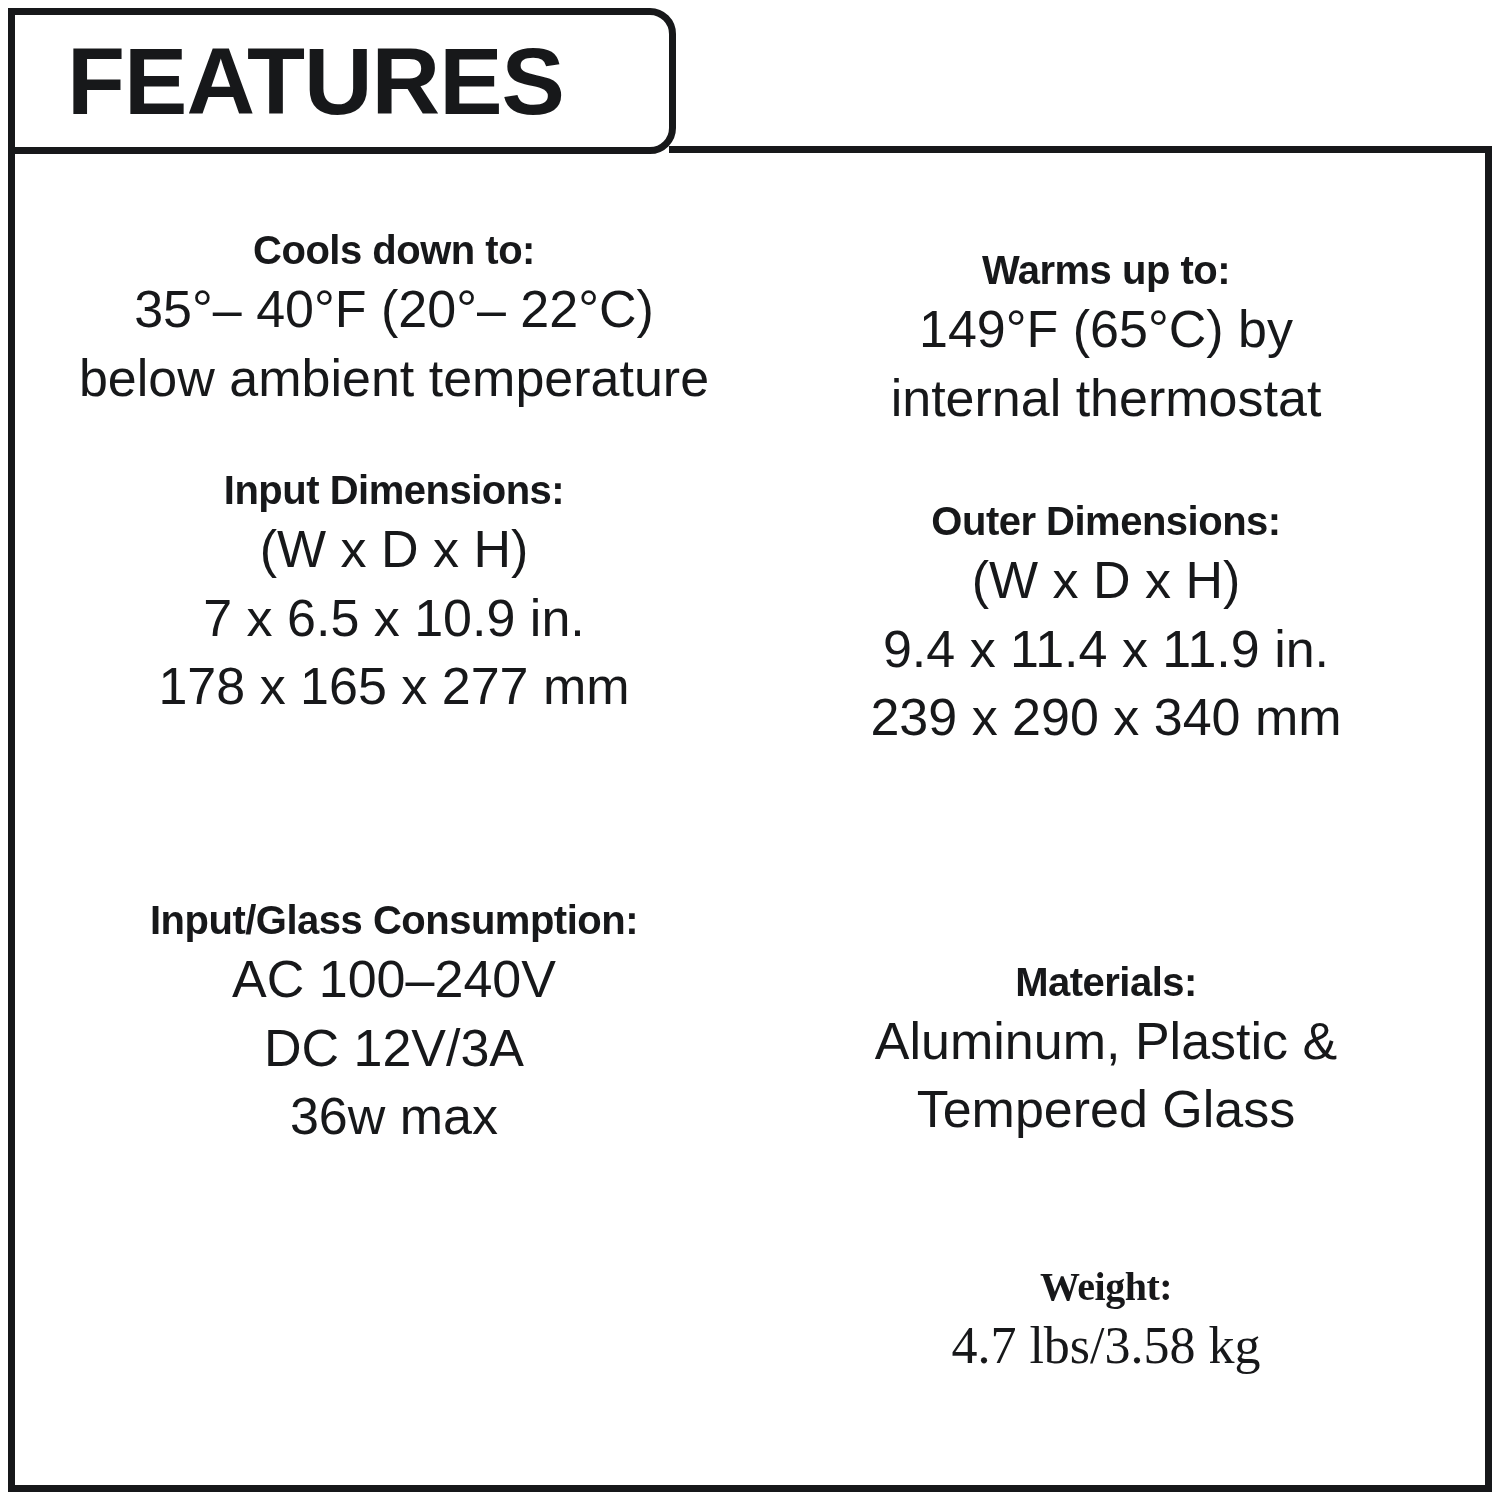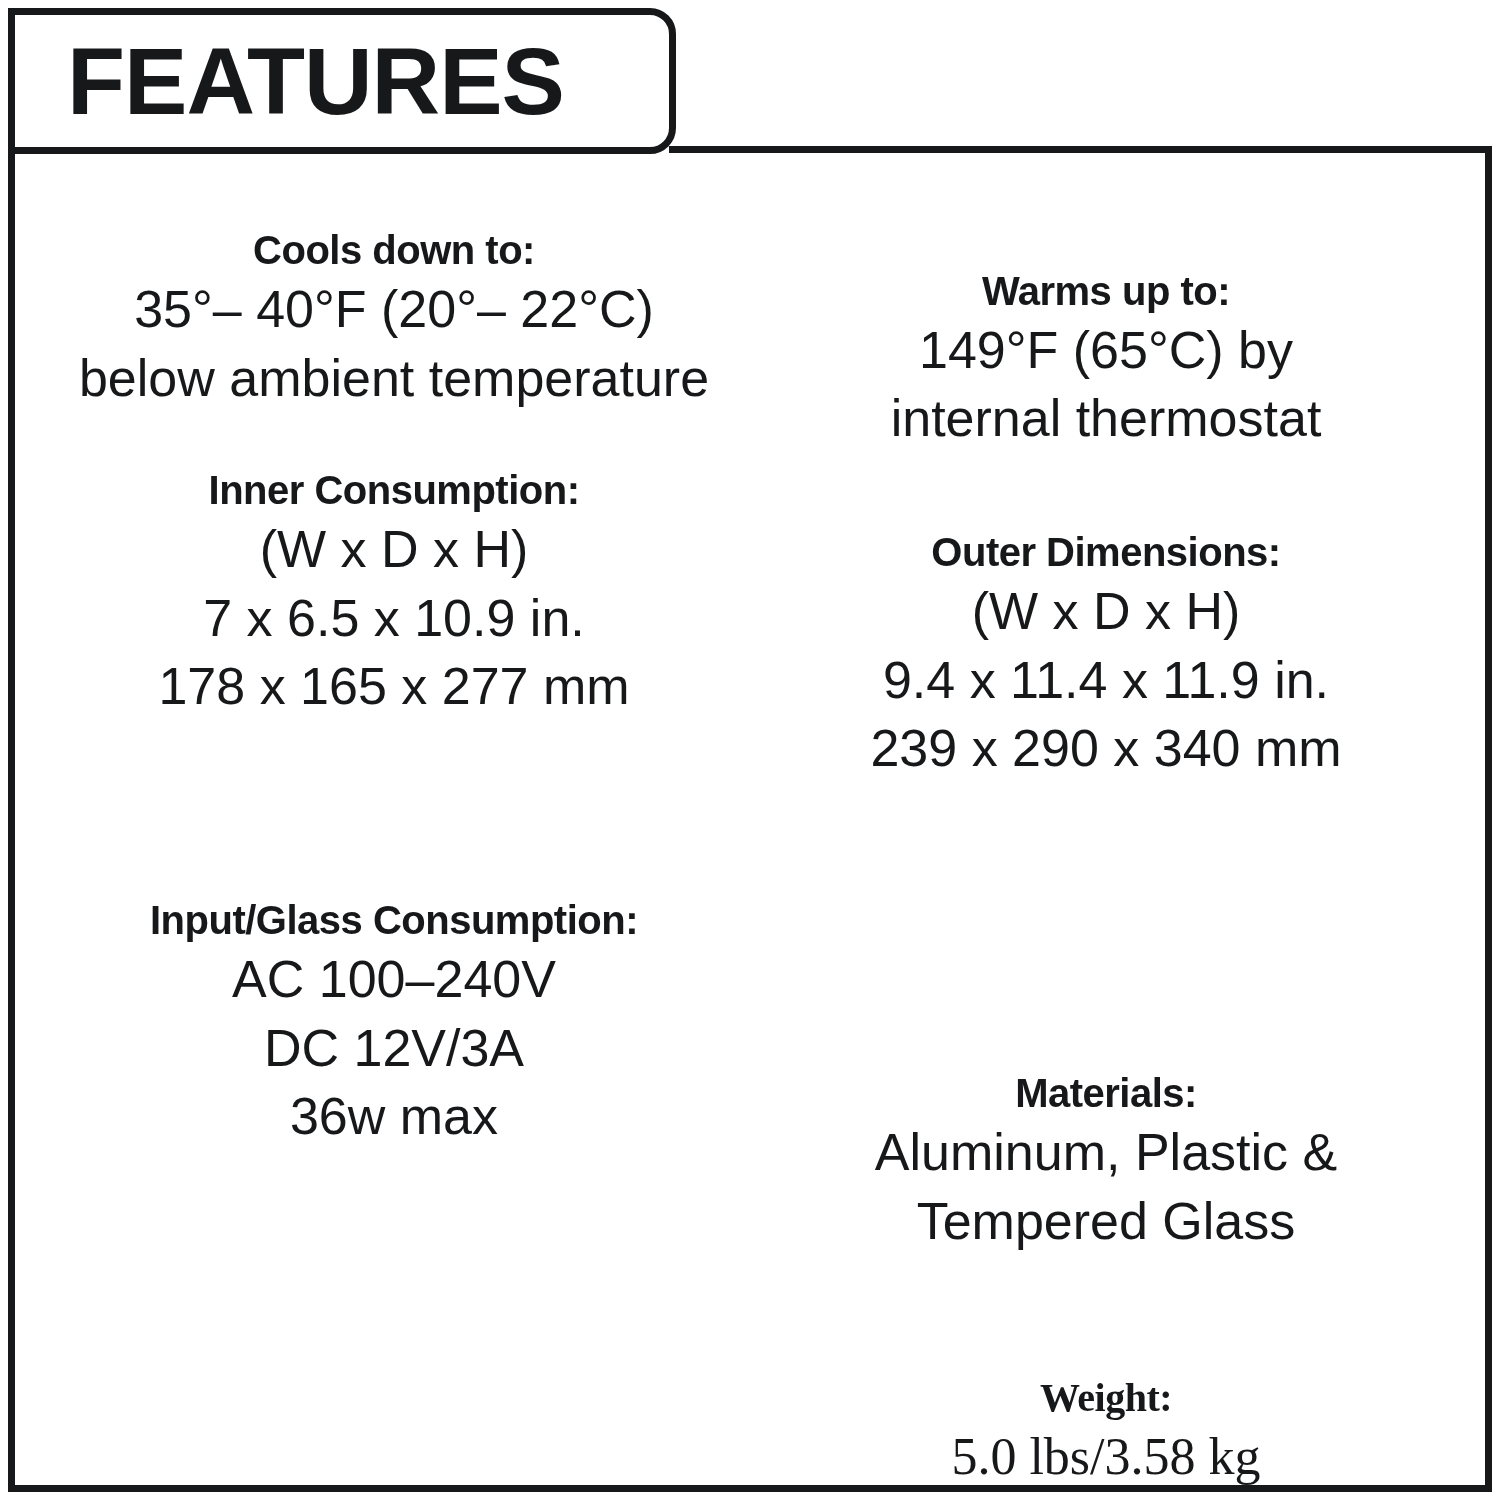--- a/index.html
+++ b/index.html
@@ -85,21 +85,21 @@
   }
 
   .cell {
     display: flex;
     flex-direction: column;
     align-items: center;
     text-align: center;
   }
 
   .cell.left  { justify-content: flex-start; }
-  .cell.right { justify-content: flex-end; }
+  .cell.right { justify-content: center; }
 
   .blk-title {
     font-size: 40px;
     font-weight: 700;
     line-height: 1.25;
     letter-spacing: -0.5px;
     color: #17181a;
     white-space: nowrap;
   }
 
@@ -146,21 +146,21 @@
       <div class="blk-line">below ambient temperature</div>
     </div>
 
     <div class="cell right r1">
       <div class="blk-title">Warms up to:</div>
       <div class="blk-line">149°F (65°C) by</div>
       <div class="blk-line">internal thermostat</div>
     </div>
 
     <div class="cell left r2">
-      <div class="blk-title">Inner Consumption:</div>
+      <div class="blk-title">Input Dimensions:</div>
       <div class="blk-line">(W x D x H)</div>
       <div class="blk-line">7 x 6.5 x 10.9 in.</div>
       <div class="blk-line">178 x 165 x 277 mm</div>
     </div>
 
     <div class="cell right r2">
       <div class="blk-title">Outer Dimensions:</div>
       <div class="blk-line">(W x D x H)</div>
       <div class="blk-line">9.4 x 11.4 x 11.9 in.</div>
       <div class="blk-line">239 x 290 x 340 mm</div>
@@ -174,18 +174,18 @@
     </div>
 
     <div class="cell right">
       <div class="right-stack materials-block">
         <div class="blk-title">Materials:</div>
         <div class="blk-line">Aluminum, Plastic &amp;</div>
         <div class="blk-line">Tempered Glass</div>
       </div>
       <div class="right-stack weight-block">
         <div class="blk-title">Weight:</div>
-        <div class="blk-line">5.0 lbs/3.58 kg</div>
+        <div class="blk-line">4.7 lbs/3.58 kg</div>
       </div>
     </div>
 
   </div>
 </div>
 
 </body></html>

